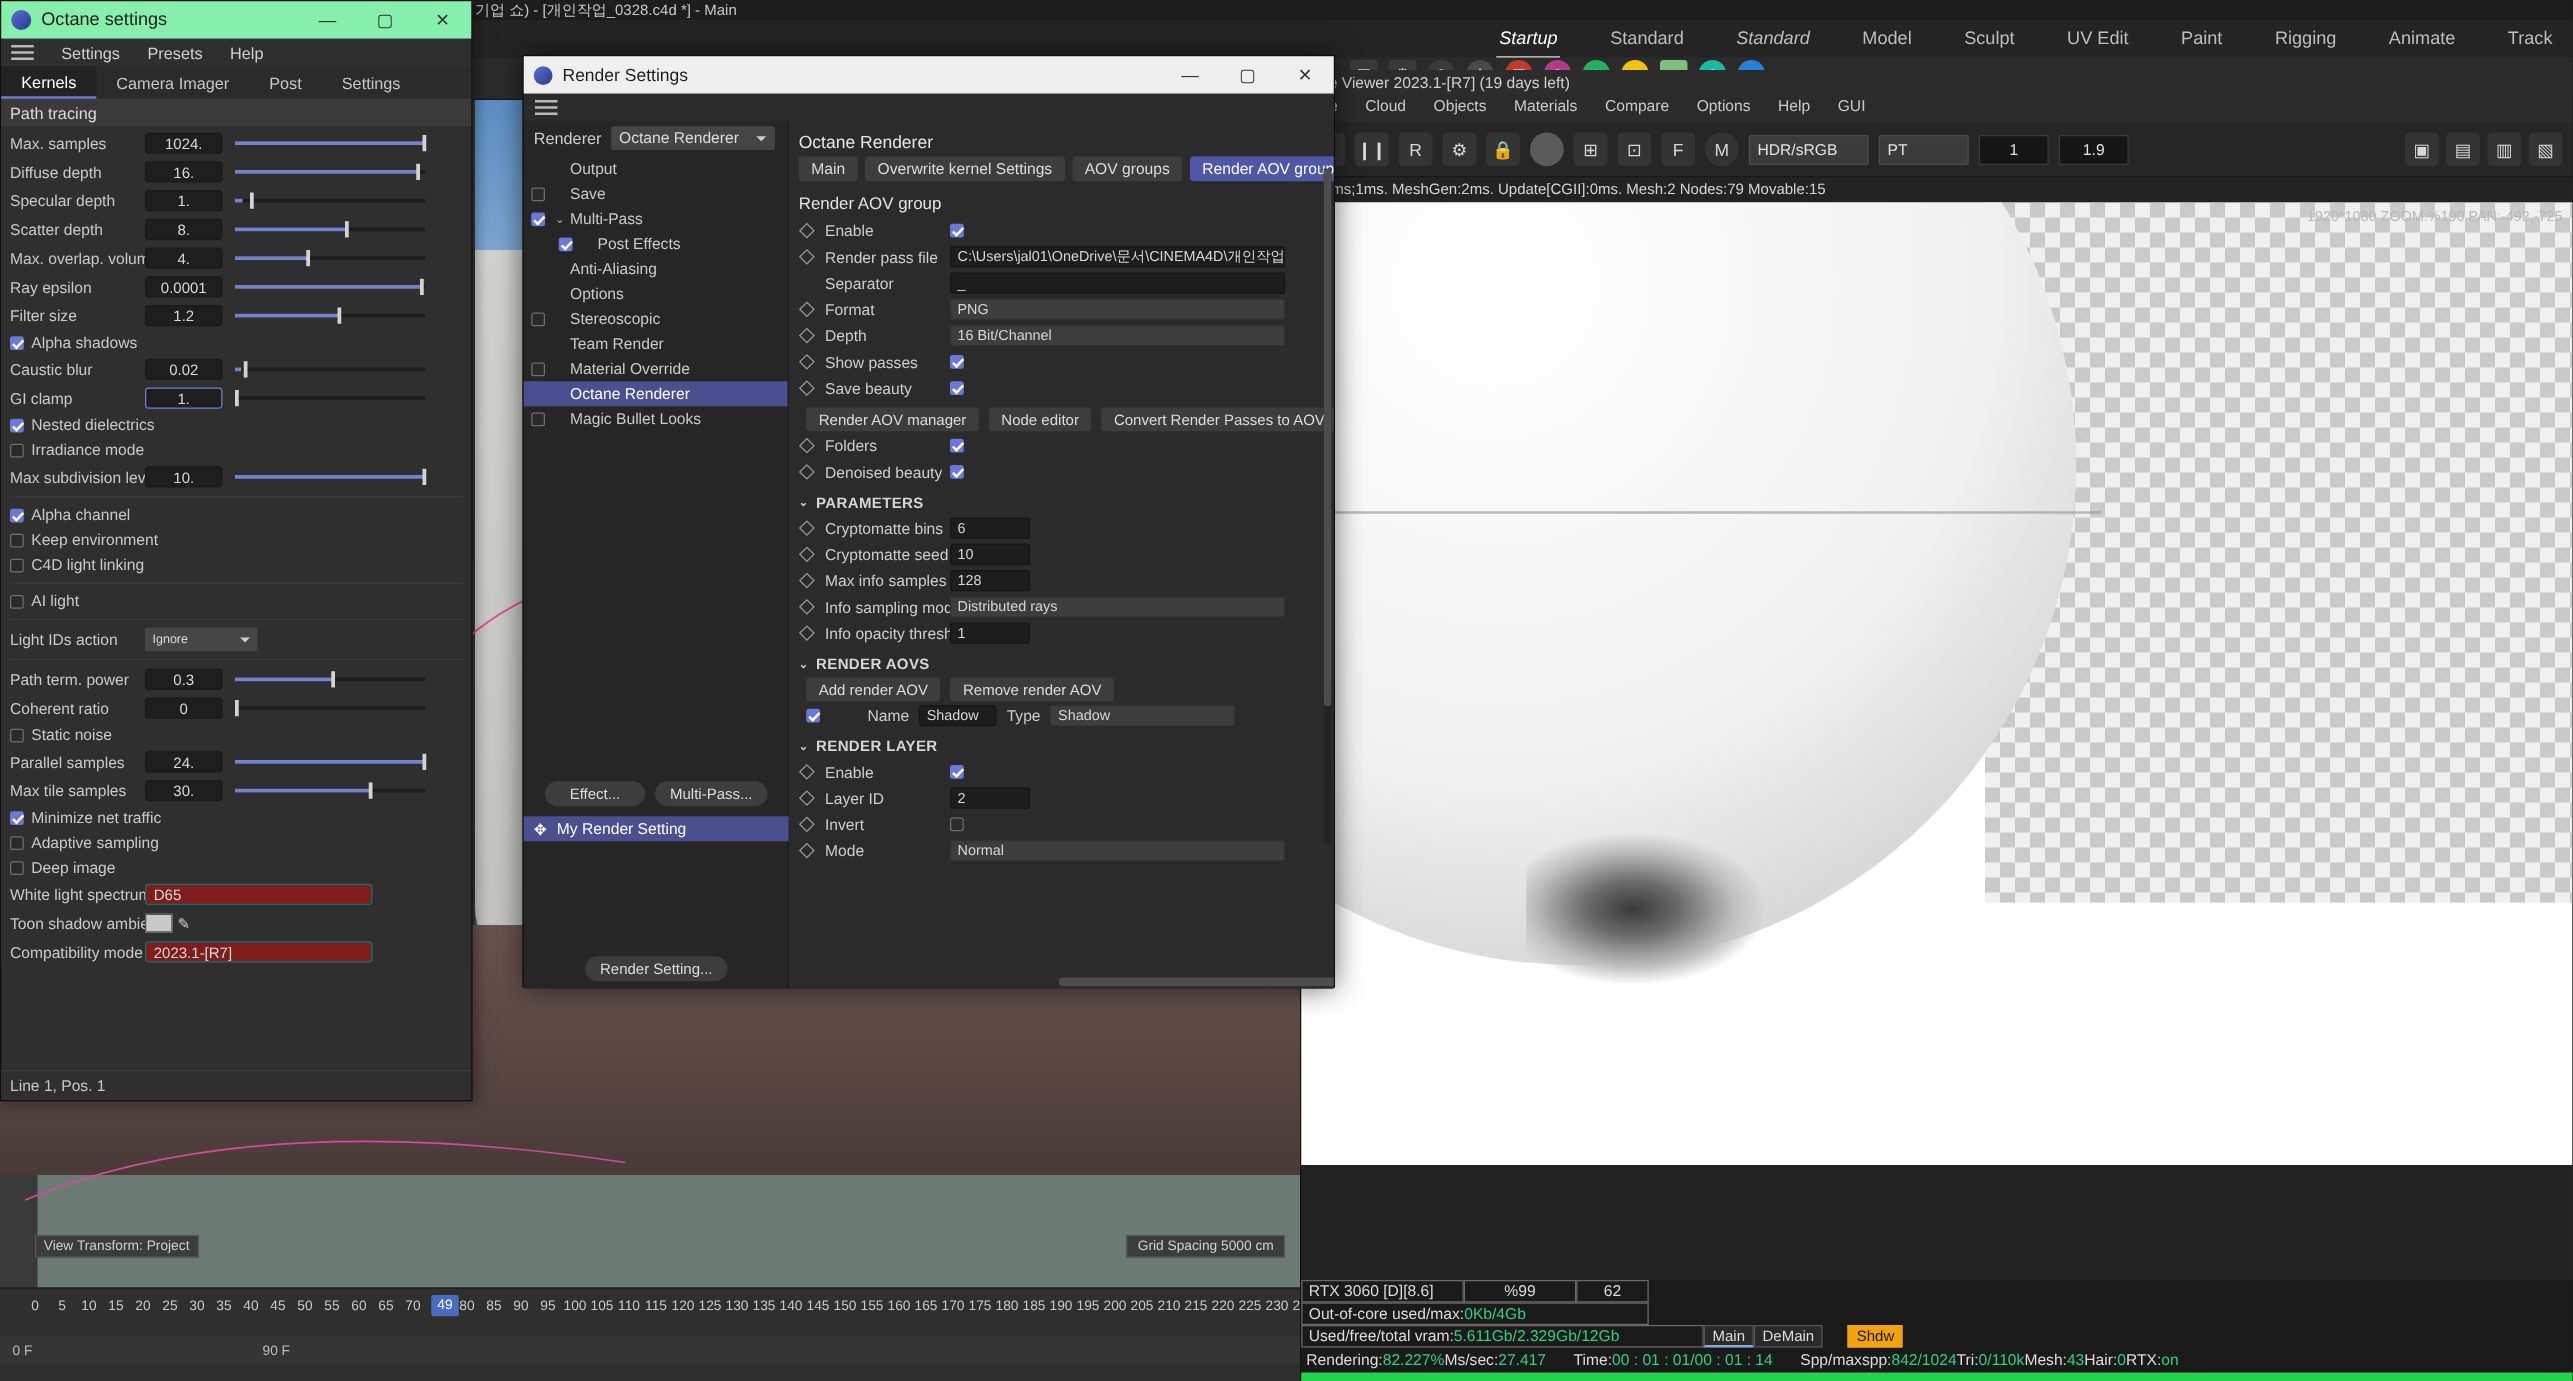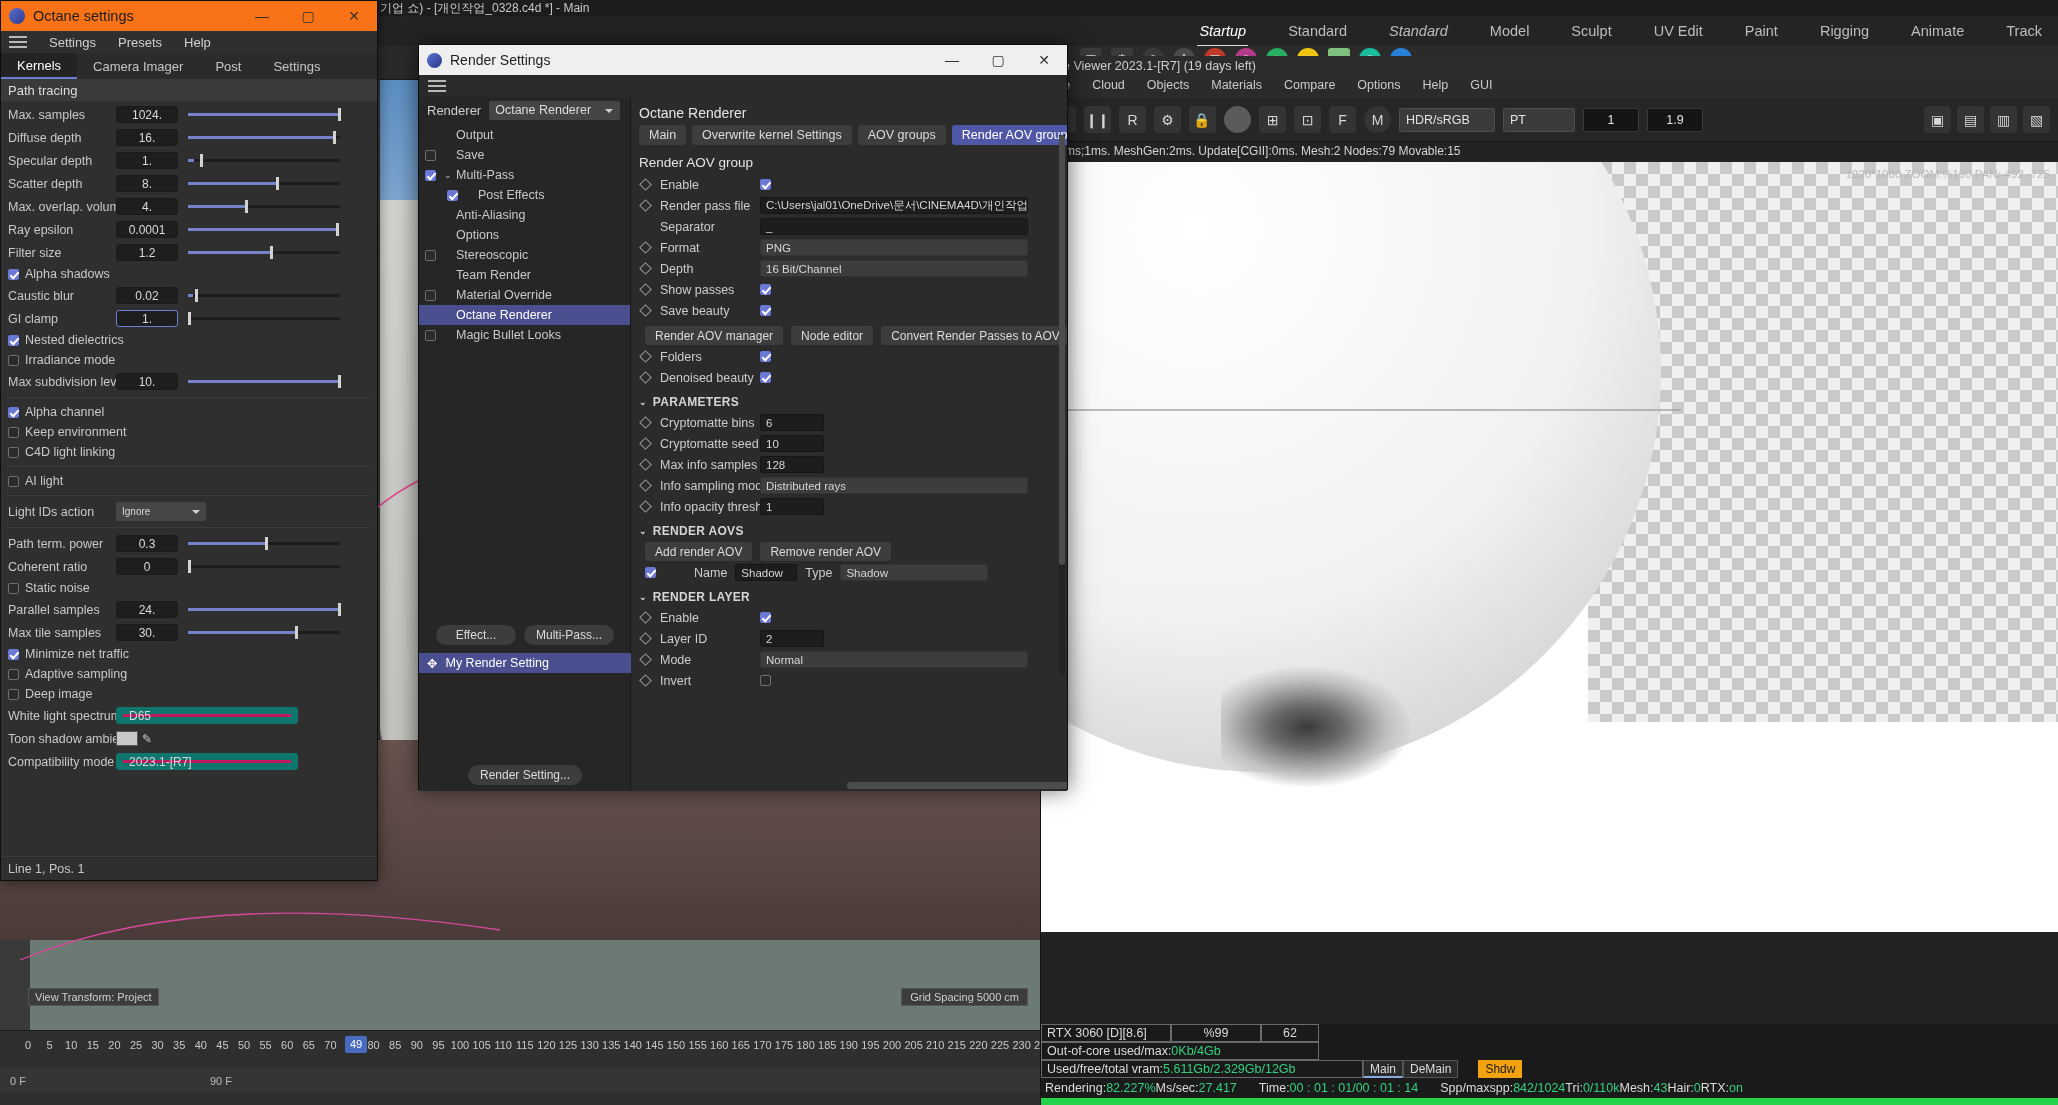--- a/index.html
+++ b/index.html
@@ -86,21 +86,21 @@
   .g { color:#35d07f; }
   .tagbtn { padding:0 6px; border:1px solid #555; background:#2a2a2a; color:#dcdcdc; font-size:12px;
      display:flex; align-items:center;}
   .tagbtn.active { background:#f3a310; color:#1a1a1a; border-color:#f3a310;margin-left:20px;}
   .tagbtn.ul { border-bottom:2px solid #8ad; }
   .progressbar { height:7px; background:#23d34b; width:100%; }
 
   
   .osw { position:absolute; left:0; top:0; width:378px; height:881px; background:#2f2f2f;
     border:1px solid #0e0e0e; box-shadow:0 0 14px rgba(0,0,0,.55);}
-  .osw-title { height:30px; background:#f97316; color:#1d1d1d; font-size:14.5px;
+  .osw-title { height:30px; background:#86efac; color:#1d1d1d; font-size:14.5px;
     display:flex; align-items:center; padding-left:8px; gap:8px;}
   .osw-wbtns { margin-left:auto; display:flex; }
   .wbtn { width:46px; height:30px; display:flex; align-items:center; justify-content:center;
     color:#333; font-size:14px;}
   .osw-menu { height:22px; background:#2f2f2f; color:#d0d0d0; font-size:13px; display:flex;
     align-items:center; gap:22px; padding-left:8px;}
   .burger { width:18px; height:12px; display:flex; flex-direction:column; justify-content:space-between;}
   .burger i { display:block; height:2px; background:#b9b9b9; }
   .osw-tabs { height:26px; background:#2b2b2b; display:flex; font-size:13px; color:#c6c6c6;}
   .osw-tab { padding:0 16px; display:flex; align-items:center; }
@@ -123,21 +123,21 @@
   .cbx { width:11px; height:11px; border:1px solid #6f6f6f; background:#2a2a2a; border-radius:2px;
     display:inline-block;}
   .cbx.on { background:#6b78d6; border-color:#6b78d6; position:relative;}
   .cbx.on::after { content:''; position:absolute; left:3px; top:0px; width:3px; height:7px;
     border:solid #fff; border-width:0 2px 2px 0; transform:rotate(43deg);}
   .divider { height:1px; background:#3b3b3b; margin:4px 6px; }
   .dropdown { width:90px; height:19px; background:#464646; border-radius:2px; color:#dadada; font-size:10px;
      display:flex; align-items:center; padding:0 6px; position:relative;}
   .dropdown::after { content:''; position:absolute; right:6px; top:8px; border-left:4px solid transparent;
     border-right:4px solid transparent; border-top:4px solid #cfcfcf;}
-  .textbox { height:17px; background:#be185d; border:7px solid #0f766e; border-radius:3px; color:#dadada;
+  .textbox { height:17px; background:#7f1d1d; border:1px solid #0f766e; border-radius:3px; color:#dadada;
     font-size:12px; display:flex; align-items:center; padding-left:6px;}
   .swatch { width:22px; height:15px; background:#c8c8c8; border:1px solid #555;}
   .eyed { width:18px; height:16px; color:#cfcfcf; font-size:12px; display:flex; align-items:center;
     justify-content:center;}
   .osw-status { position:absolute; left:0; bottom:0; width:376px; height:24px; background:#2f2f2f;
     color:#c7c7c7; font-size:12.5px; display:flex; align-items:center; padding-left:7px;
     border-top:1px solid #3b3b3b;}
 
   
   .rsd { position:absolute; left:418px; top:44px; width:650px; height:746px; background:#2b2b2b;
@@ -831,27 +831,27 @@
               <span class="pname">Enable</span>
               <span class="cbx on"></span>
             </div>
             <div class="prow ">
     <span class="diamond"></span>
               <span class="pname">Layer ID</span>
               <span class="pfield" style="width:64px">2</span>
             </div>
             <div class="prow ">
     <span class="diamond"></span>
+              <span class="pname">Invert</span>
+              <span class="cbx"></span>
+            </div>
+            <div class="prow ">
+    <span class="diamond"></span>
               <span class="pname">Mode</span>
               <span class="pfield grey" style="width:268px">Normal</span>
-            </div>
-            <div class="prow ">
-    <span class="diamond"></span>
-              <span class="pname">Invert</span>
-              <span class="cbx"></span>
             </div>
           </div>
         <div class="rsd-scroll">
             <i></i>
           </div>
         <div class="rsd-hscroll">
             <i></i>
           </div>
       </div>
     </div>

